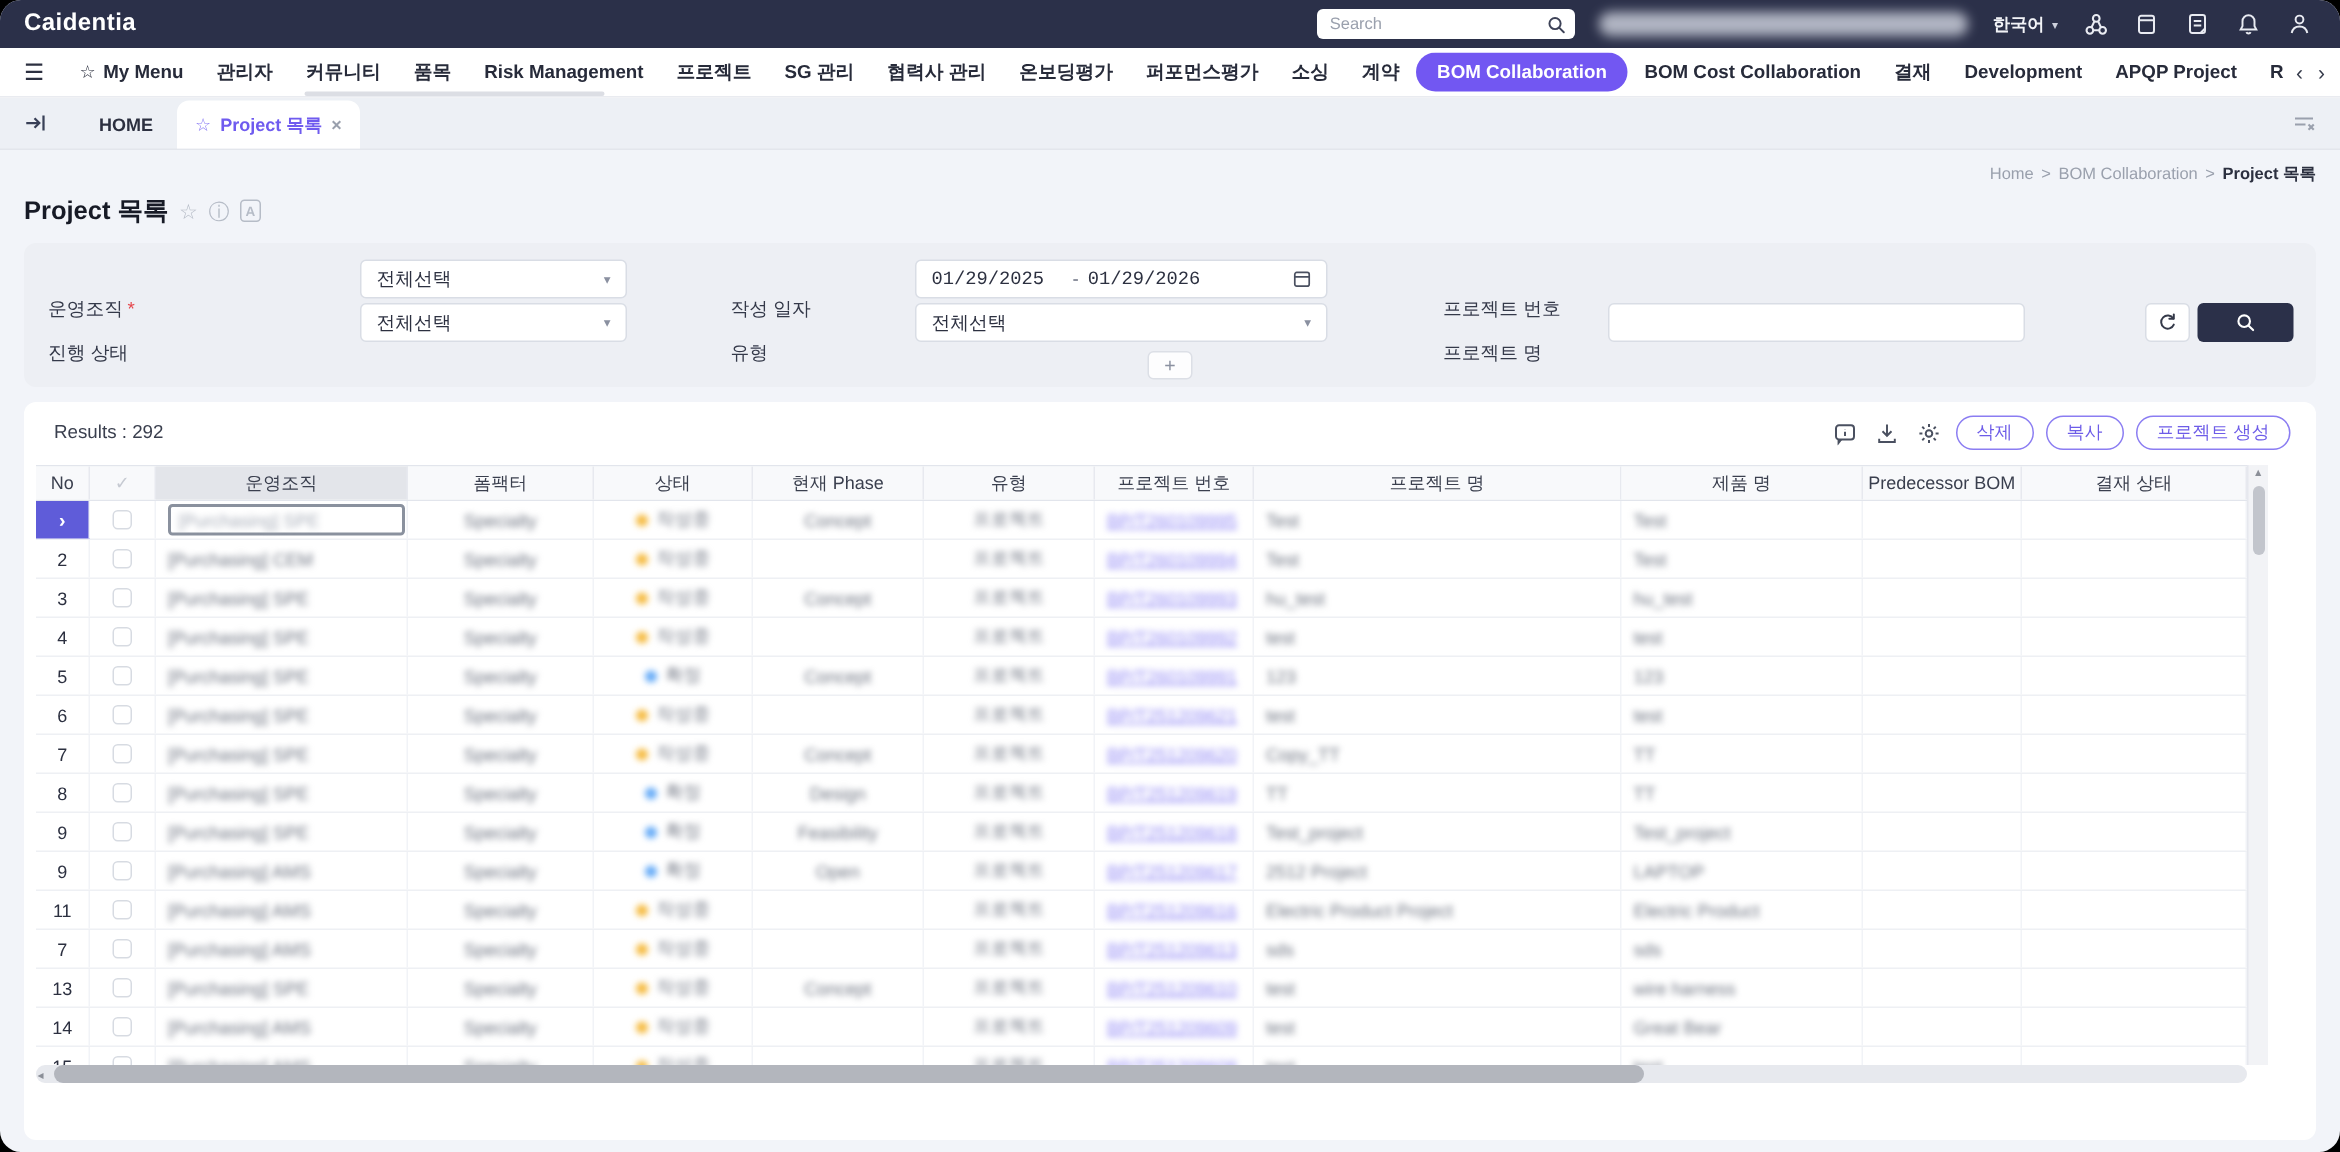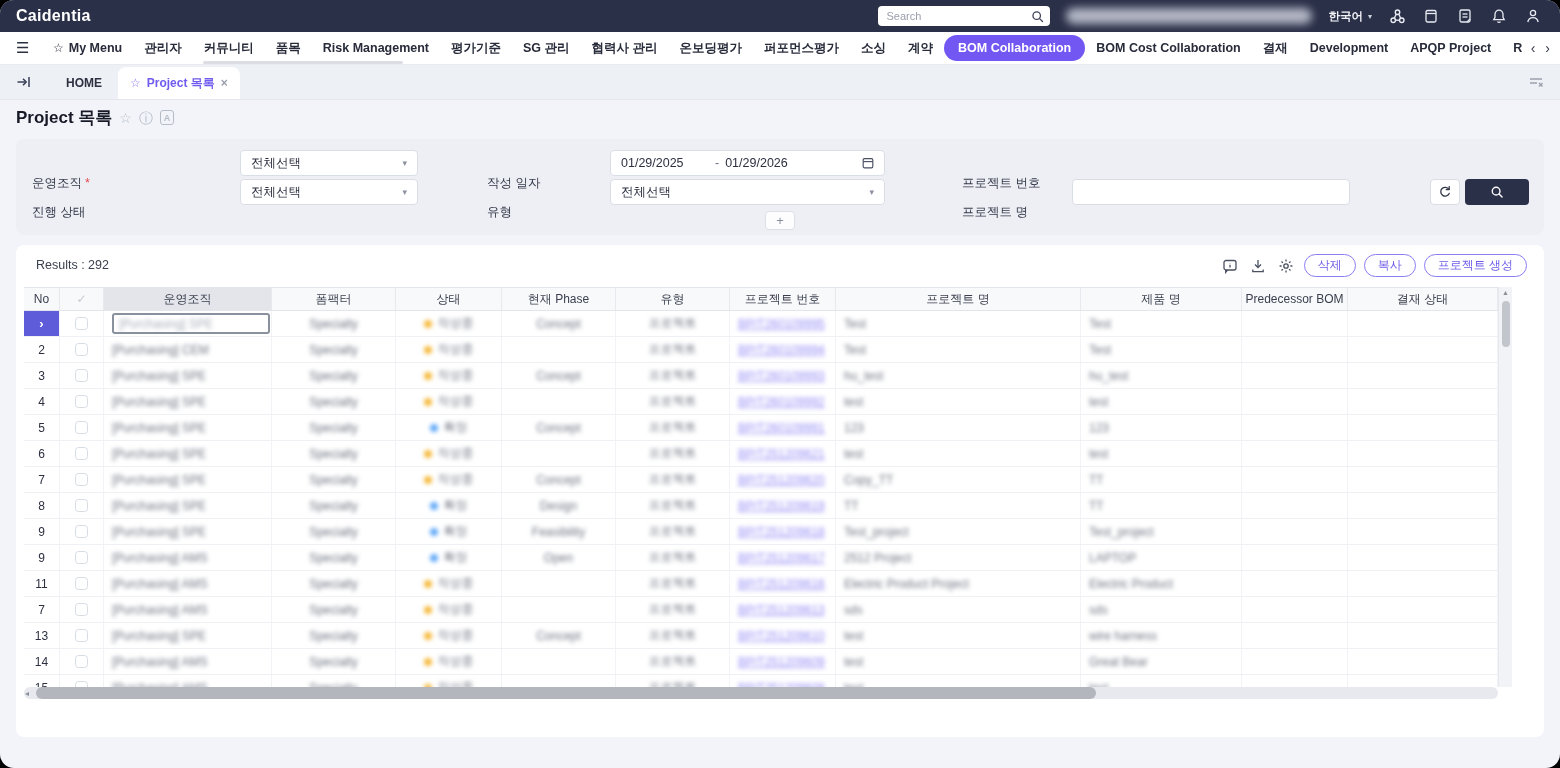--- a/index.html
+++ b/index.html
@@ -53,21 +53,21 @@
   .filter-card { position:relative; margin:0 16px; width:1528px; height:96px; background:#edeff4; border-radius:8px; }
   .f-label { position:absolute; font-size:12.5px; color:#343949; line-height:26px;margin-top:20px; }
   .req { color:#e5484d; margin-left:3px; }
   .f-ctl { position:absolute; height:26px; background:#fff; border:1px solid #d9dde5; border-radius:4px; display:flex; align-items:center; font-size:12.5px; color:#2c3040; }
   .f-select { justify-content:space-between; padding:0 10px; cursor:pointer; }
   .f-select .caret { color:#8a90a0; font-size:9px; }
   .f-input input { border:none; outline:none; flex:1; font-size:12.5px; color:#2c3040; padding:0 10px; background:transparent; font-family:inherit; min-width:0; }
   .f-input input::placeholder { color:#a6acb8; }
   .f-input svg { color:#4a5060; margin-right:8px; flex:0 0 auto; }
   .date-ctl { padding:0 9px 0 10px; gap:6px; }
-  .date-ctl input { border:none; outline:none; font-size:12.5px; color:#2c3040; width:88px; background:transparent; font-family:Liberation Sans, sans-serif; }
+  .date-ctl input { border:none; outline:none; font-size:12.5px; color:#2c3040; width:88px; background:transparent; font-family:Liberation Mono, monospace; }
   .date-ctl .dash { color:#6a7080; }
   .date-ctl svg { margin-left:auto; color:#4a5060; }
   .icon-btn { position:absolute; width:30px; height:26px; background:#fff; border:1px solid #d9dde5; border-radius:4px; color:#343949; display:flex; align-items:center; justify-content:center; cursor:pointer; }
   .search-btn { position:absolute; width:64px; height:26px; background:#2b3049; border:none; border-radius:4px; color:#fff; display:flex; align-items:center; justify-content:center; cursor:pointer; }
   .expand-btn { position:absolute; left:50%; top:72px; transform:translateX(-50%); width:30px; height:19px; background:#fdfdfe; border:1px solid #dcdfe6; border-radius:4px; color:#8a90a0; font-size:13px; line-height:1; display:flex; align-items:center; justify-content:center; cursor:pointer; }
 
   
   .results-card { position:relative; margin:10px 16px 0; width:1528px; height:492px; background:#fff; border-radius:8px; }
   .results-count { position:absolute; left:20px; top:13px; font-size:12.5px; color:#3a3f4e; }
   .results-toolbar { position:absolute; right:17px; top:9px; display:flex; align-items:center; gap:8px; }
@@ -177,21 +177,21 @@
         <button class="nav-item">
           <span>커뮤니티</span>
         </button>
         <button class="nav-item">
           <span>품목</span>
         </button>
         <button class="nav-item">
           <span>Risk Management</span>
         </button>
         <button class="nav-item">
-          <span>평가기준</span>
+          <span>프로젝트</span>
         </button>
         <button class="nav-item">
           <span>SG 관리</span>
         </button>
         <button class="nav-item">
           <span>협력사 관리</span>
         </button>
         <button class="nav-item">
           <span>온보딩평가</span>
         </button>
@@ -247,20 +247,21 @@
     <span class="closeall-icon">
       <svg width="16" height="16" viewBox="0 0 16 16" fill="none" stroke="currentColor" stroke-width="1.4">
           <line x1="2" y1="5" x2="14" y2="5"></line>
           <line x1="2" y1="9" x2="9" y2="9"></line>
           <line x1="11" y1="9" x2="14.5" y2="12.5"></line>
           <line x1="14.5" y1="9" x2="11" y2="12.5"></line>
         </svg>
     </span>
   </div>
 
+  <div class="breadcrumb"><span>Home</span><span class="sep">&gt;</span><span>BOM Collaboration</span><span class="sep">&gt;</span><span class="last">Project 목록</span></div>
 
   <div class="title-row">
     <span class="page-title">Project 목록</span>
     <span class="t-icon">☆</span>
     <span class="t-icon">ⓘ</span>
     <span class="a-icon">A</span>
   </div>
 
   <section class="filter-card">
     <div class="f-label" style="left:16px; top:11px;">

